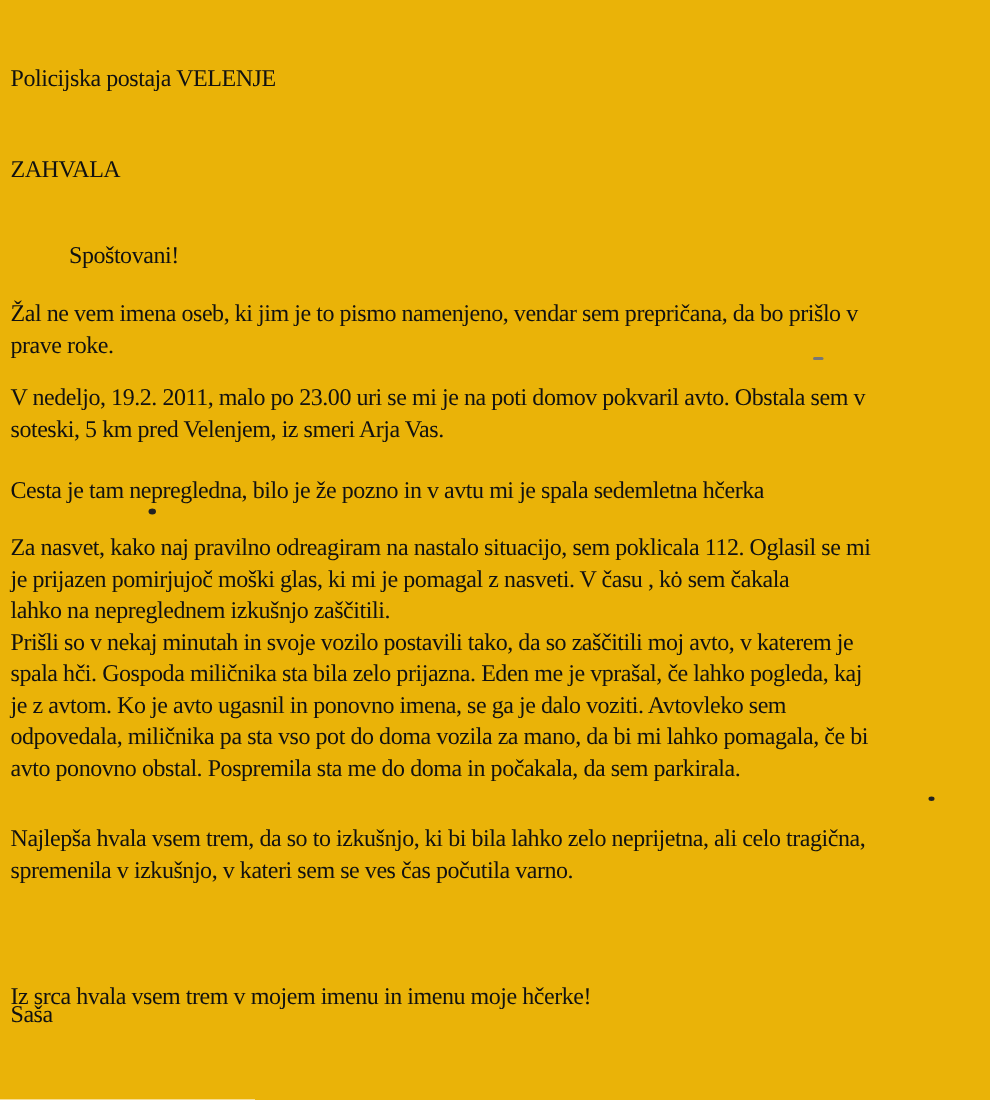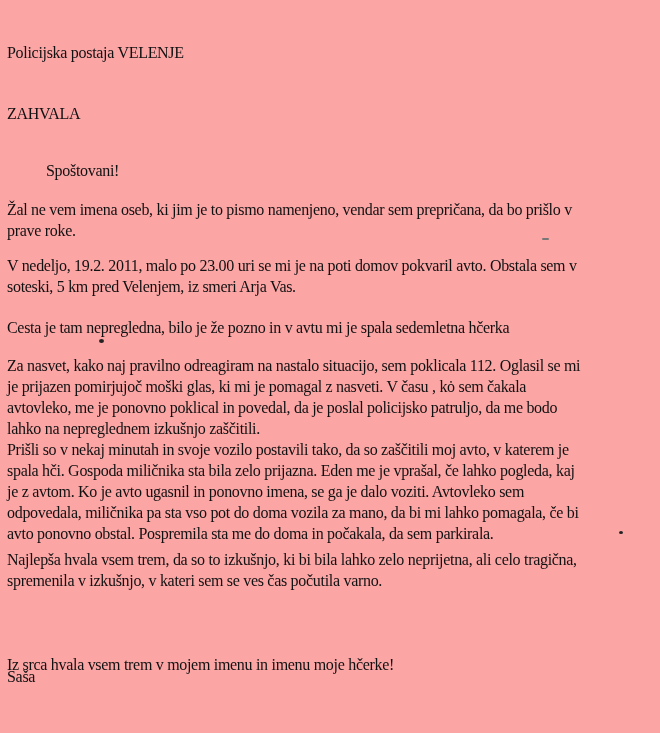--- a/index.html
+++ b/index.html
@@ -4,21 +4,21 @@
 <style>
   html, body {
     margin: 0;
     padding: 0;
     background: #ffffff;
   }
   #page {
     position: relative;
     width: 660px;
     height: 733px;
-    background: #fca5a5;
+    background: #eab308;
     overflow: hidden;
     font-family: "Liberation Serif", "DejaVu Serif", serif;
     font-size: 16px;
     letter-spacing: -0.3px;
     color: #111111;
   }
   .block {
     position: absolute;
     left: 7px;
     right: 10px;
@@ -82,21 +82,20 @@
       <div class="block" data-name="block-paragraph-2">
         <div class="line" data-name="text-line">V nedeljo, 19.2. 2011, malo po 23.00 uri se mi je na poti domov pokvaril avto. Obstala sem v</div>
         <div class="line" data-name="text-line">soteski, 5 km pred Velenjem, iz smeri Arja Vas.</div>
       </div>
       <div class="block" data-name="block-paragraph-3">
         <div class="line" data-name="text-line">Cesta je tam nepregledna, bilo je že pozno in v avtu mi je spala sedemletna hčerka</div>
       </div>
       <div class="block" data-name="block-paragraph-4">
         <div class="line" data-name="text-line">Za nasvet, kako naj pravilno odreagiram na nastalo situacijo, sem poklicala 112. Oglasil se mi</div>
         <div class="line" data-name="text-line">je prijazen pomirjujoč moški glas, ki mi je pomagal z nasveti. V času , kȯ sem čakala</div>
-        <div class="line" data-name="text-line">avtovleko, me je ponovno poklical in povedal, da je poslal policijsko patruljo, da me bodo</div>
         <div class="line" data-name="text-line">lahko na nepreglednem izkušnjo zaščitili.</div>
         <div class="line" data-name="text-line">Prišli so v nekaj minutah in svoje vozilo postavili tako, da so zaščitili moj avto, v katerem je</div>
         <div class="line" data-name="text-line">spala hči. Gospoda miličnika sta bila zelo prijazna. Eden me je vprašal, če lahko pogleda, kaj</div>
         <div class="line" data-name="text-line">je z avtom. Ko je avto ugasnil in ponovno imena, se ga je dalo voziti. Avtovleko sem</div>
         <div class="line" data-name="text-line">odpovedala, miličnika pa sta vso pot do doma vozila za mano, da bi mi lahko pomagala, če bi</div>
         <div class="line" data-name="text-line">avto ponovno obstal. Pospremila sta me do doma in počakala, da sem parkirala.</div>
       </div>
       <div class="block" data-name="block-paragraph-5">
         <div class="line" data-name="text-line">Najlepša hvala vsem trem, da so to izkušnjo, ki bi bila lahko zelo neprijetna, ali celo tragična,</div>
         <div class="line" data-name="text-line">spremenila v izkušnjo, v kateri sem se ves čas počutila varno.</div>

